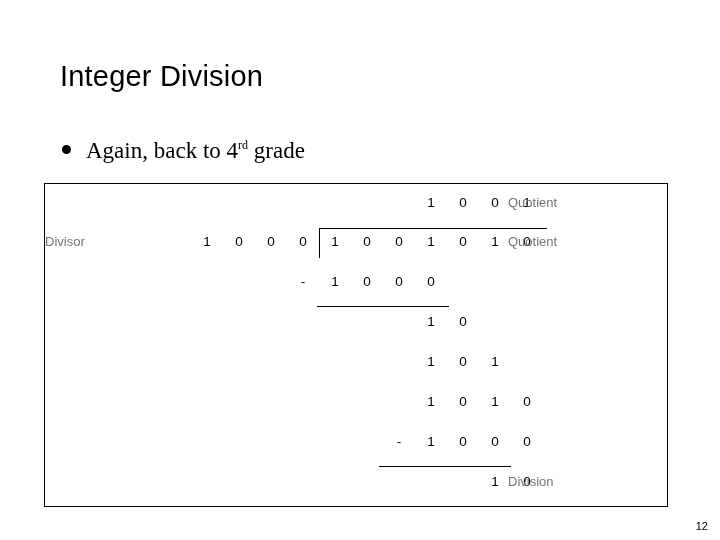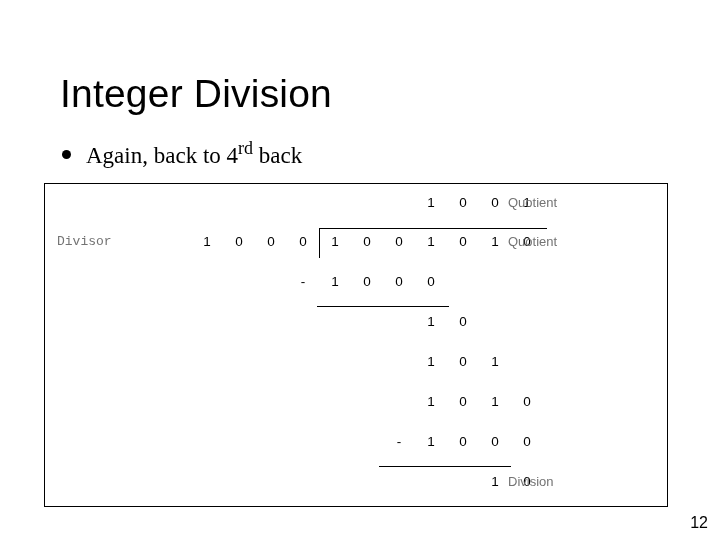--- a/index.html
+++ b/index.html
@@ -18,23 +18,23 @@
   .slide {
     position: absolute;
     left: 0; top: 0;
     width: 720px;
     height: 540px;
   }
 
   .title {
     position: absolute;
     left: 60px;
-    top: 72px;
+    top: 60px;
     font-family: "Liberation Sans", sans-serif;
-    font-size: 39px;
+    font-size: 29px;
     color: #000000;
     letter-spacing: 0.2px;
   }
 
   .bullet-row {
     position: absolute;
     left: 62px;
     top: 138px;
     display: flex;
     align-items: baseline;
@@ -48,21 +48,21 @@
     margin-right: 15px;
     position: relative;
     top: -4px;
   }
   .bullet-text {
     font-family: "Liberation Serif", serif;
     font-size: 23px;
     color: #000000;
   }
   .bullet-text sup {
-    font-size: 18px;
+    font-size: 12px;
     vertical-align: super;
   }
 
   
   .divbox {
     position: absolute;
     left: 44px;
     top: 183px;
     width: 622px;
     height: 322px;
@@ -102,45 +102,45 @@
     position: absolute;
     width: 0;
     border-left: 1px solid #000000;
   }
 
   .pagenum {
     position: absolute;
     right: 12px;
     bottom: 8px;
     font-family: "Liberation Sans", sans-serif;
-    font-size: 16px;
+    font-size: 11px;
     color: #000000;
   }
 </style>
 </head>
 <body>
 
 <div class="slide">
 
   <div class="title">Integer Division</div>
 
   <div class="bullet-row">
     <span class="bullet-dot"></span>
-    <span class="bullet-text"><span>Again, back to 4</span><sup>rd</sup><span> back</span></span>
+    <span class="bullet-text"><span>Again, back to 4</span><sup>rd</sup><span> grade</span></span>
   </div>
 
   <div class="divbox">
 
     <div class="cell" style="left:376px; top:11px;">1</div>
     <div class="cell" style="left:408px; top:11px;">0</div>
     <div class="cell" style="left:440px; top:11px;">0</div>
     <div class="cell" style="left:472px; top:11px;">1</div>
     <div class="label" style="left:463px; top:11px;">Quotient</div>
 
-    <div class="label" style="left:12px; top:50px;font-family:Liberation Mono, monospace;">Divisor</div>
+    <div class="label" style="left:0; top:50px;">Divisor</div>
 
     <div class="cell" style="left:152px; top:50px;">1</div>
     <div class="cell" style="left:184px; top:50px;">0</div>
     <div class="cell" style="left:216px; top:50px;">0</div>
     <div class="cell" style="left:248px; top:50px;">0</div>
 
     <div class="vrule" style="left:274px; top:44px; height:30px;"></div>
     <div class="rule" style="left:274px; top:44px; width:228px;"></div>
 
     <div class="cell" style="left:280px; top:50px;">1</div>

